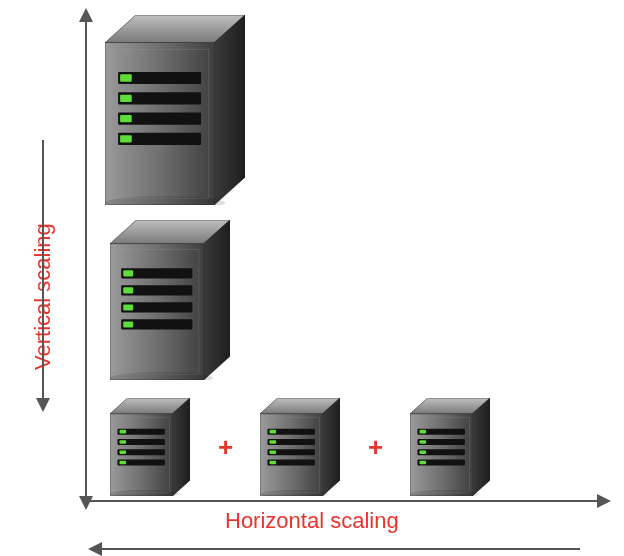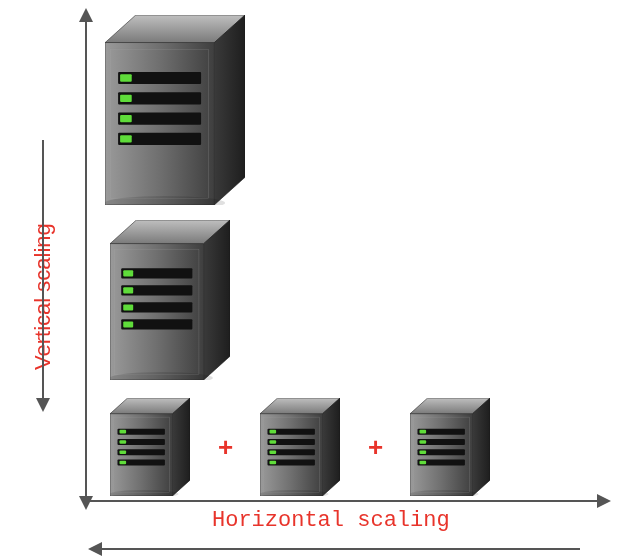--- a/index.html
+++ b/index.html
@@ -45,21 +45,21 @@
     position: absolute;
   }
 </style>
 </head>
 <body>
 
 <div class="stage">
 
   <div class="axis-label vertical" style="left:30px; top:370px;">Vertical scaling</div>
 
-  <div class="axis-label" style="left:212px; top:508px;font-family:Liberation Mono, monospace;">Horizontal scaling</div>
+  <div class="axis-label" style="left:225px; top:508px;">Horizontal scaling</div>
 
   <div class="axis-line" style="left:85px; top:18px; width:2px; height:480px;"></div>
   <div class="arrowhead" style="left:79px; top:8px; border-left:7px solid transparent; border-right:7px solid transparent; border-bottom:14px solid #555;"></div>
   <div class="arrowhead" style="left:79px; top:496px; border-left:7px solid transparent; border-right:7px solid transparent; border-top:14px solid #555;"></div>
 
   <div class="axis-line" style="left:42px; top:140px; width:2px; height:260px;"></div>
   <div class="arrowhead" style="left:36px; top:398px; border-left:7px solid transparent; border-right:7px solid transparent; border-top:14px solid #555;"></div>
 
   <div class="axis-line" style="left:85px; top:500px; height:2px; width:514px;"></div>
   <div class="arrowhead" style="left:597px; top:494px; border-top:7px solid transparent; border-bottom:7px solid transparent; border-left:14px solid #555;"></div>

